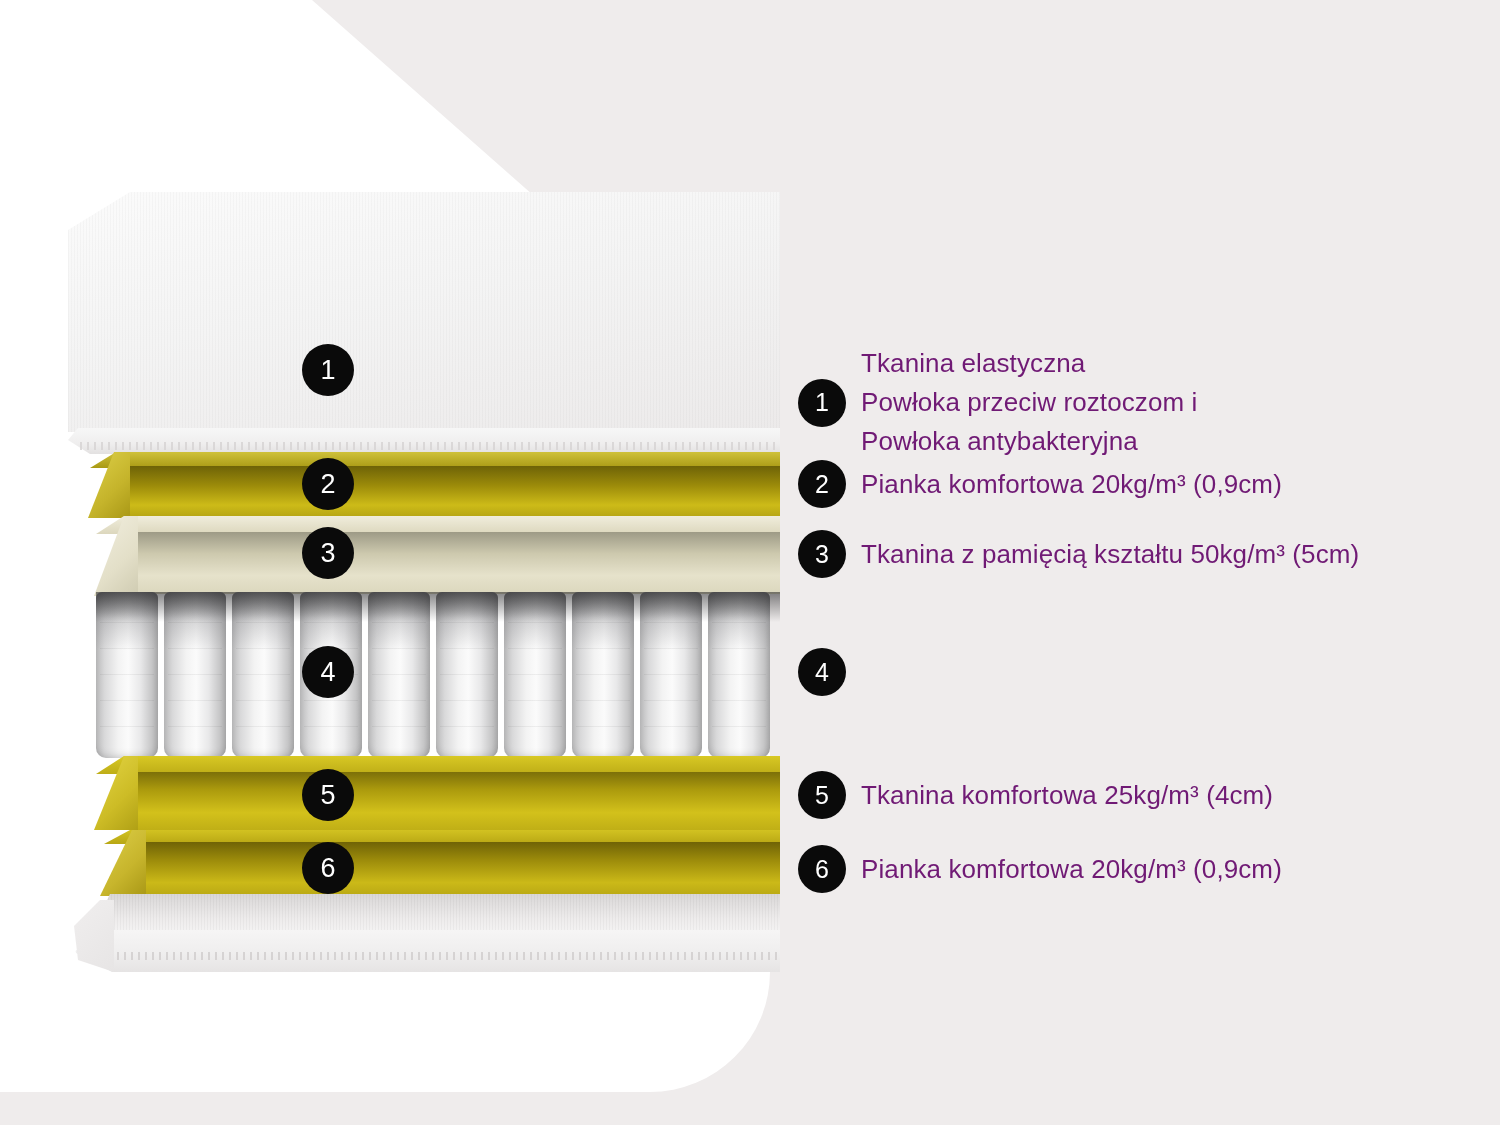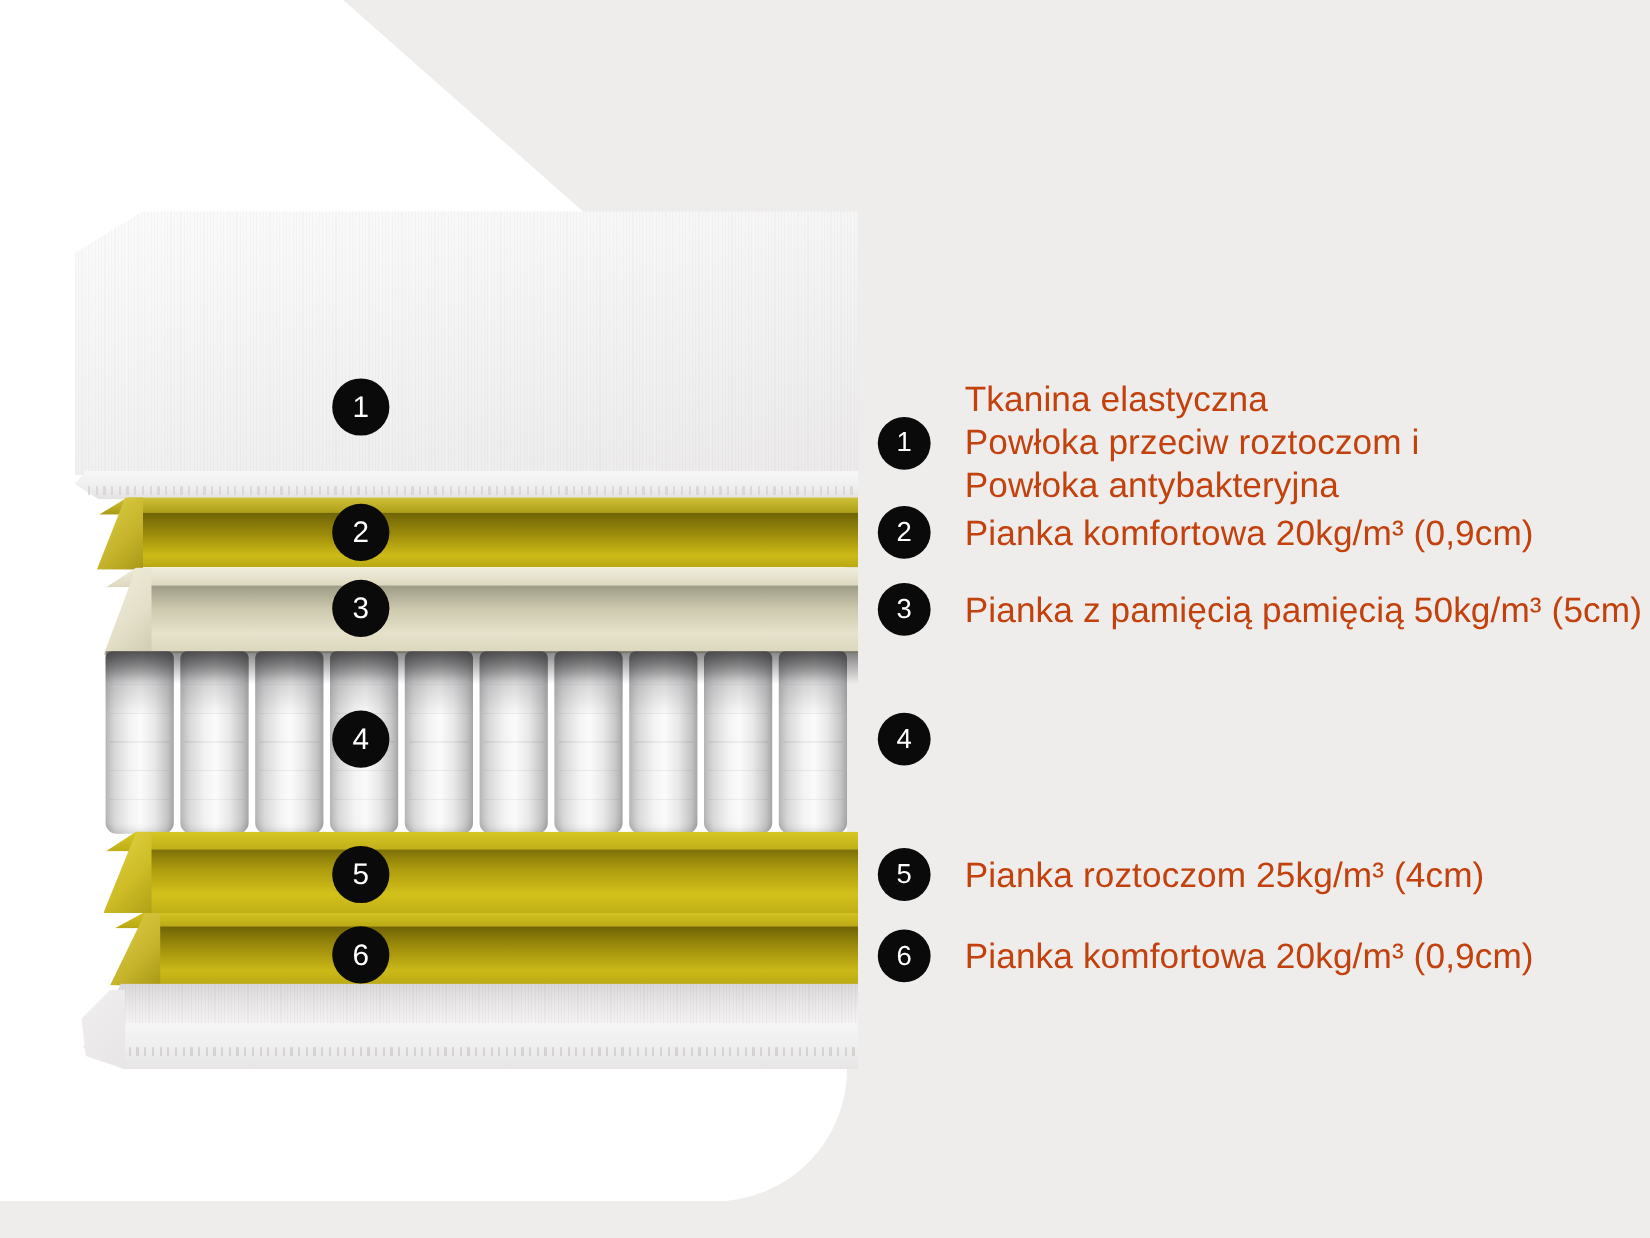--- a/index.html
+++ b/index.html
@@ -245,23 +245,23 @@
     left:798px; top:0;
     width:700px; height:1125px;
   }
   .legend-row {
     position:absolute;
     display:flex;
     align-items:center;
     left:0;
   }
   .legend-text {
-    margin-left:31px;
-    color:#c2410c;
-    font-size:32px;
+    margin-left:15px;
+    color:#701a75;
+    font-size:26px;
     line-height:39px;
     letter-spacing:.1px;
     white-space:pre-line;
   }
 </style>
 </head>
 <body>
 
 <div id="stage">
 
@@ -324,28 +324,28 @@
         <div class="legend-text">Tkanina elastyczna
 Powłoka przeciw roztoczom i
 Powłoka antybakteryjna</div>
       </div>
       <div class="legend-row" style="top: 460px;">
         <div class="badge badge-legend" style="position: relative;">2</div>
         <div class="legend-text">Pianka komfortowa 20kg/m³ (0,9cm)</div>
       </div>
       <div class="legend-row" style="top: 530px;">
         <div class="badge badge-legend" style="position: relative;">3</div>
-        <div class="legend-text">Pianka z pamięcią pamięcią 50kg/m³ (5cm)</div>
+        <div class="legend-text">Tkanina z pamięcią kształtu 50kg/m³ (5cm)</div>
       </div>
       <div class="legend-row" style="top: 648px;">
         <div class="badge badge-legend" style="position: relative;">4</div>
       </div>
       <div class="legend-row" style="top: 771px;">
         <div class="badge badge-legend" style="position: relative;">5</div>
-        <div class="legend-text">Pianka roztoczom 25kg/m³ (4cm)</div>
+        <div class="legend-text">Tkanina komfortowa 25kg/m³ (4cm)</div>
       </div>
       <div class="legend-row" style="top: 845px;">
         <div class="badge badge-legend" style="position: relative;">6</div>
         <div class="legend-text">Pianka komfortowa 20kg/m³ (0,9cm)</div>
       </div>
     </div>
 
 </div>
 
 </body></html>

